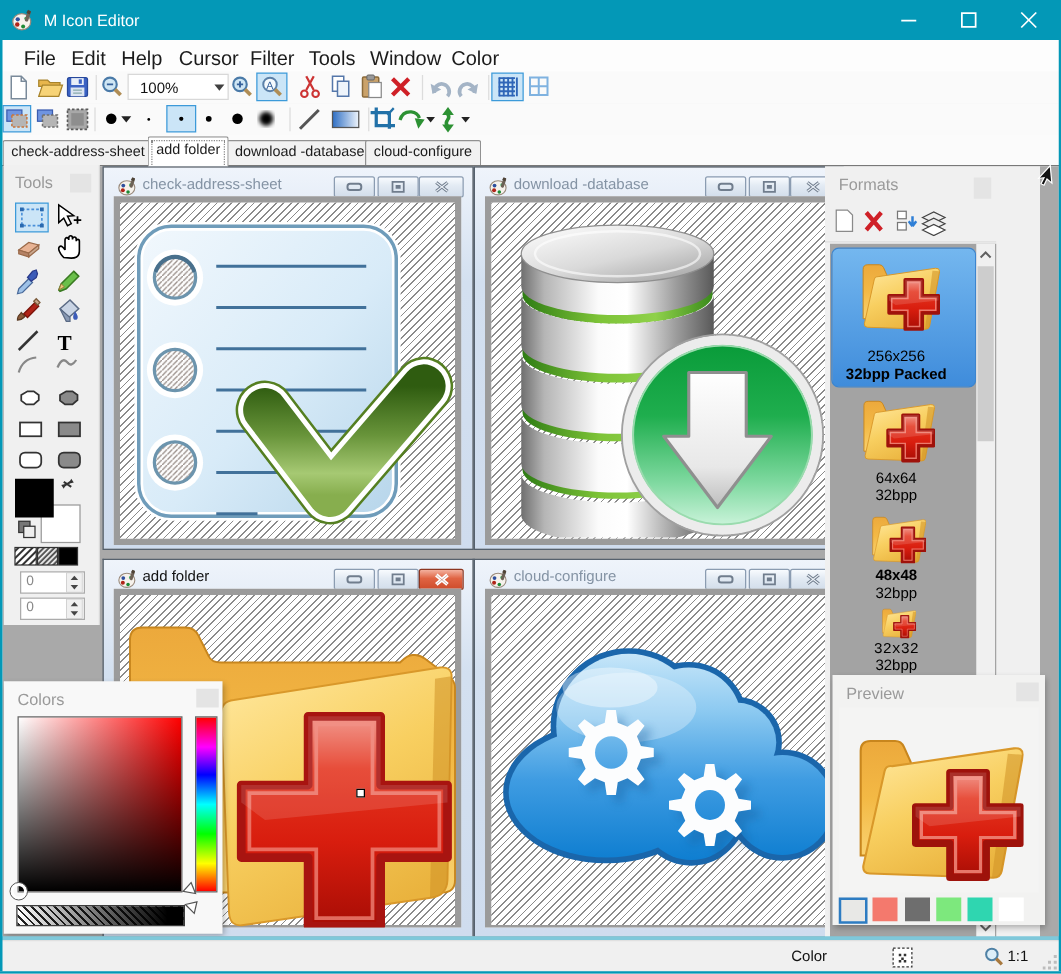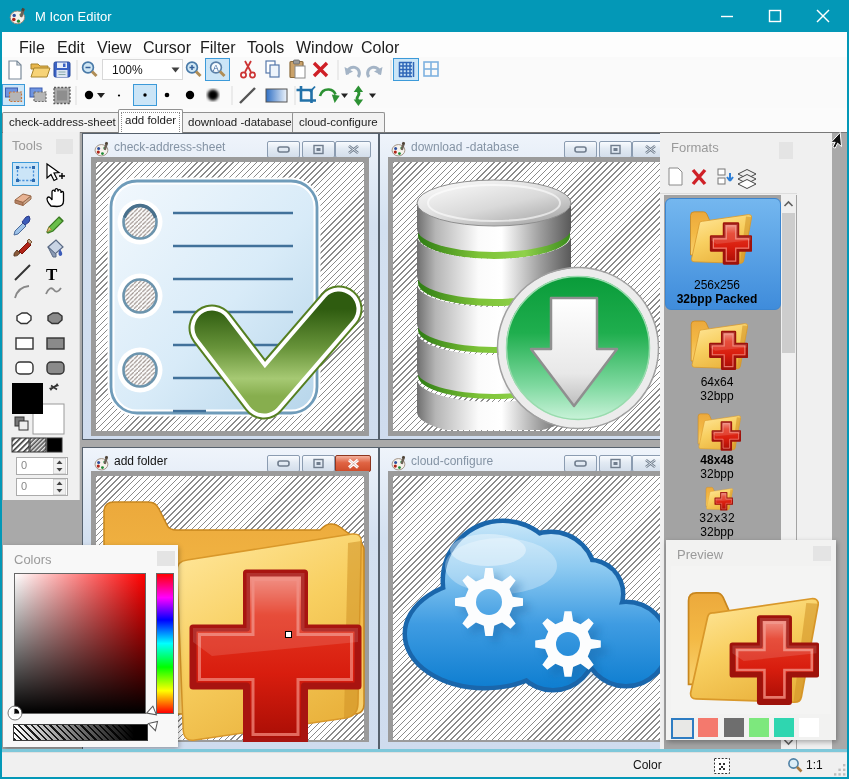--- a/index.html
+++ b/index.html
@@ -112,21 +112,21 @@
       <rect x="52.5" y="10.5" width="11" height="11"></rect>
       <line x1="100" y1="10" x2="112" y2="22"></line>
         <line x1="112" y1="10" x2="100" y2="22"></line>
     </g>
   </svg>
 </div>
 
 <div id="menubar" class="abs">
   <span class="mi" style="left:19px">File</span>
   <span class="mi" style="left:57px">Edit</span>
-  <span class="mi" style="left:97px">View</span>
+  <span class="mi" style="left:97px">Help</span>
   <span class="mi" style="left:143px">Cursor</span>
   <span class="mi" style="left:200px">Filter</span>
   <span class="mi" style="left:247px">Tools</span>
   <span class="mi" style="left:296px">Window</span>
   <span class="mi" style="left:361px">Color</span>
 </div>
 
 <div id="tb1" class="abs">
 <svg width="849" height="26" viewBox="0 0 849 26" style="position:absolute;left:0;top:0">
 

